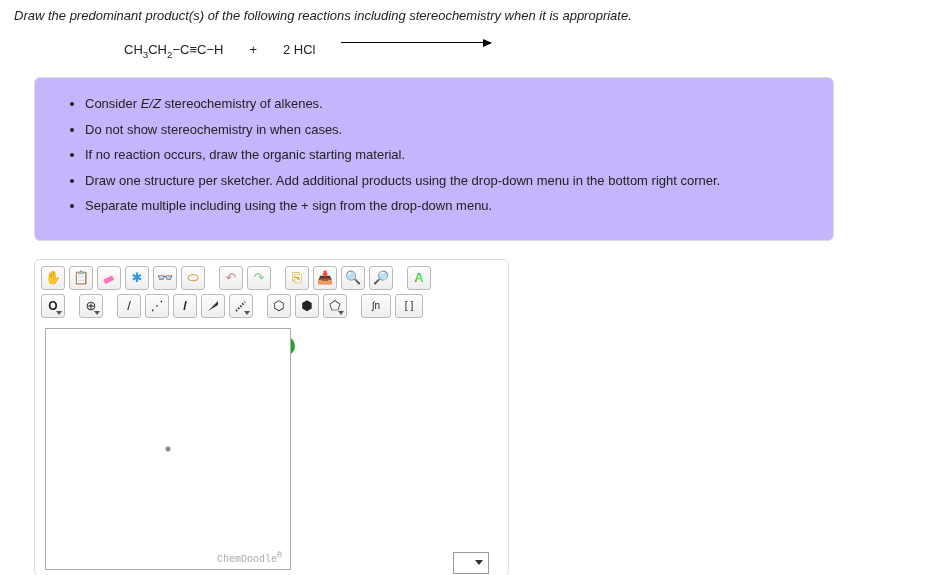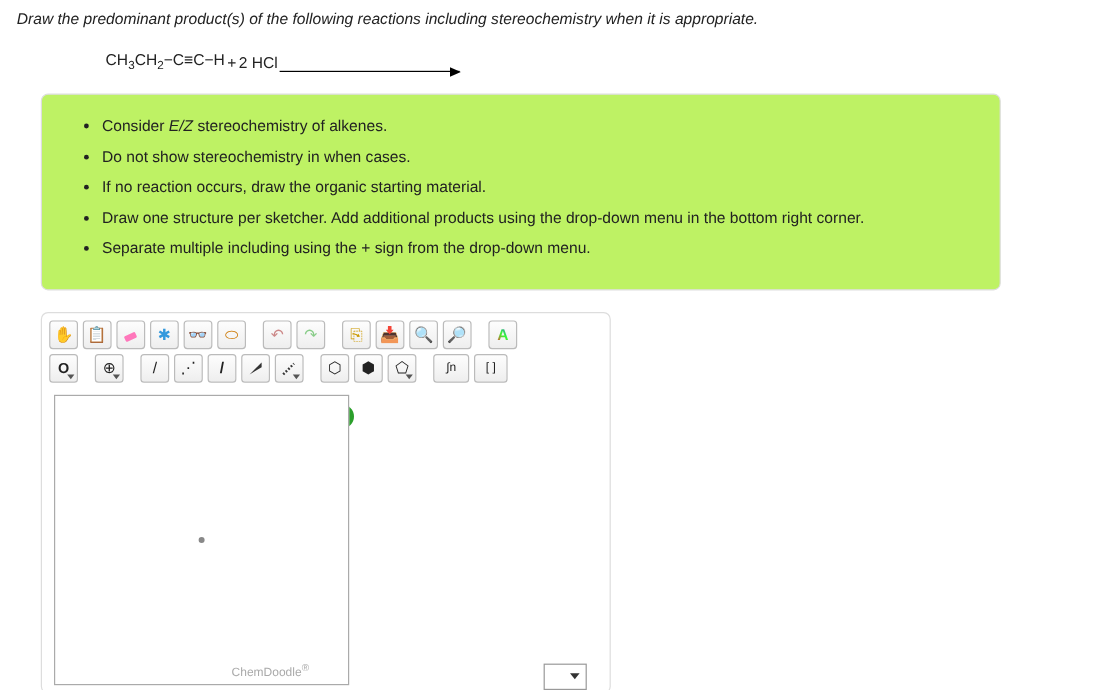--- a/index.html
+++ b/index.html
@@ -5,26 +5,26 @@
     * { box-sizing: border-box; margin: 0; padding: 0; }
     body {
       font-family: Verdana, Geneva, sans-serif;
       font-size: 13px;
       color: #222;
       background: #fff;
       padding: 6px 14px;
     }
     .question-text { margin-bottom: 16px; line-height: 1.5; font-style: italic; }
     .reaction-line {
-      margin-left: 74px;
+      margin-left: 110px;
       font-family: Arial, sans-serif;
       font-size: 13px;
       display: flex;
-      align-items: flex-end;
-      gap: 2px;
+      align-items: flex-start;
+      gap: 26px;
     }
     .formula { white-space: nowrap; }
     .formula sub { font-size: 0.75em; vertical-align: sub; }
     .arrow {
       display: inline-block;
       width: 150px;
       height: 0;
       border-top: 1.5px solid #000;
       position: relative;
     }
@@ -35,21 +35,21 @@
       border-left: 9px solid #000;
       border-top: 4px solid transparent;
       border-bottom: 4px solid transparent;
     }
     .hints-box {
       border: 1px solid #ddd;
       border-radius: 6px;
       margin: 18px 10px 18px 20px;
       padding: 16px 20px 18px 20px;
       max-width: 800px;
-      background: #bef264;
+      background: #c4b5fd;
     }
     .hints-box ul { padding-left: 30px; }
     .hints-box li { margin-bottom: 6px; line-height: 1.5; }
     .italic { font-style: italic; }
     .sketcher {
       border: 1px solid #ddd;
       border-radius: 6px;
       padding: 6px;
       width: 475px;
       margin-left: 20px;
@@ -98,24 +98,24 @@
       border-radius: 50%;
       background: #2b9f2b;
       color: #fff;
       font-weight: bold;
       font-size: 13px;
       display: flex; align-items: center; justify-content: center;
       cursor: pointer;
     }
     .chemdoodle-label {
       position: absolute;
-      bottom: 4px; left: 152px;
+      bottom: 4px; left: 176px;
       font-size: 10px;
       color: #aaa;
-      font-family: Liberation Sans, sans-serif;
+      font-family: Liberation Mono, monospace;
     }
     .add-select {
       position: absolute;
       top: 224px; left: 412px;
       width: 36px; height: 22px;
       border: 1px solid #999;
       background: #fff;
       display: inline-flex;
       align-items: center;
       justify-content: flex-end;

